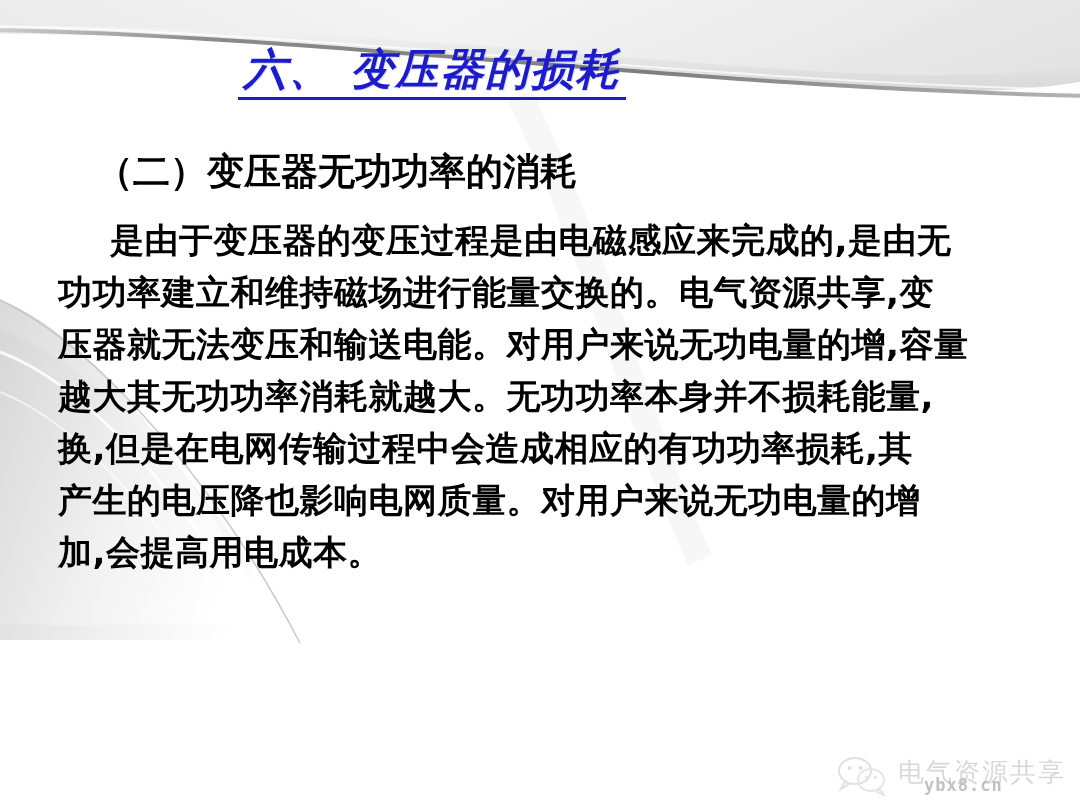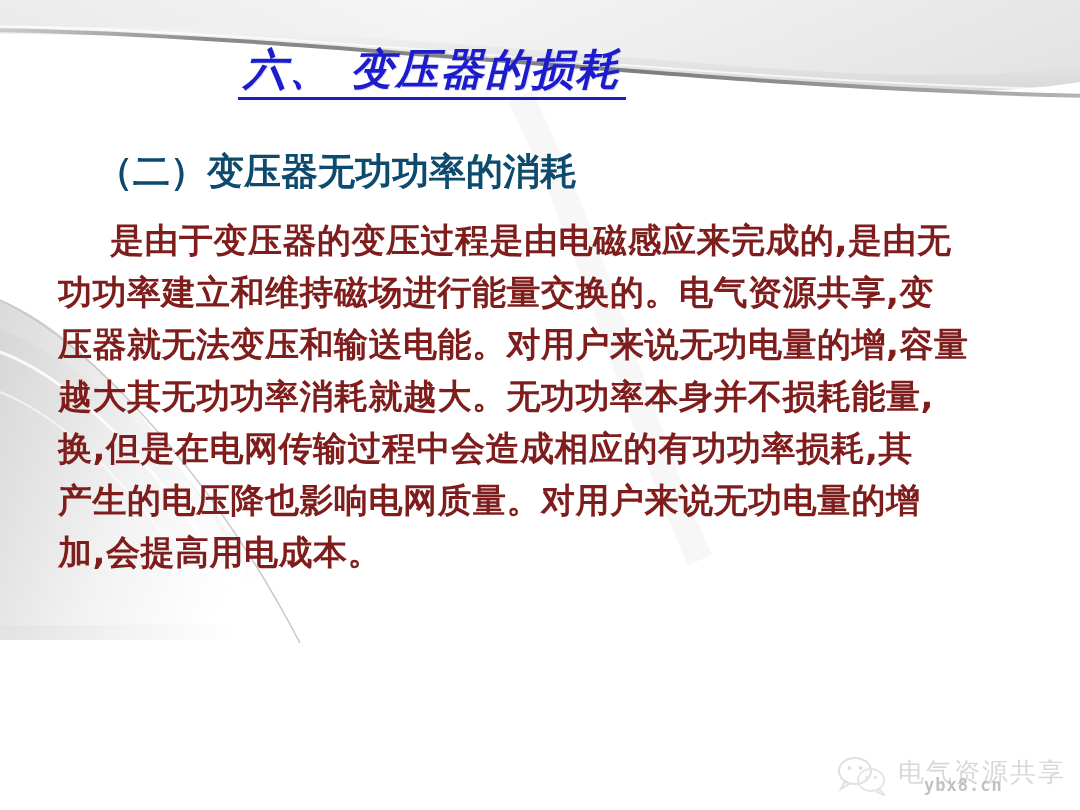--- a/index.html
+++ b/index.html
@@ -53,39 +53,39 @@
   .subtitle-wrap {
     position: absolute;
     top: 152px;
     left: 96px;
     z-index: 5;
   }
   .subtitle {
     font-family: "DejaVu Sans", "Liberation Sans", sans-serif;
     font-size: 37px;
     font-weight: bold;
-    color: #0c4a6e;
+    color: #000000;
     letter-spacing: 0px;
     white-space: nowrap;
     line-height: 1.1;
   }
 
   
   .body-wrap {
     position: absolute;
     top: 214px;
     left: 58px;
     width: 952px;
     z-index: 5;
   }
   .body-line {
     font-family: "DejaVu Sans", "Liberation Sans", sans-serif;
     font-size: 34px;
     font-weight: bold;
-    color: #7f1d1d;
+    color: #000000;
     line-height: 52px;
     height: 52px;
     white-space: nowrap;
     letter-spacing: 0.5px;
   }
   .body-line.indent { padding-left: 52px; }
 
   
   .watermark {
     position: absolute;

